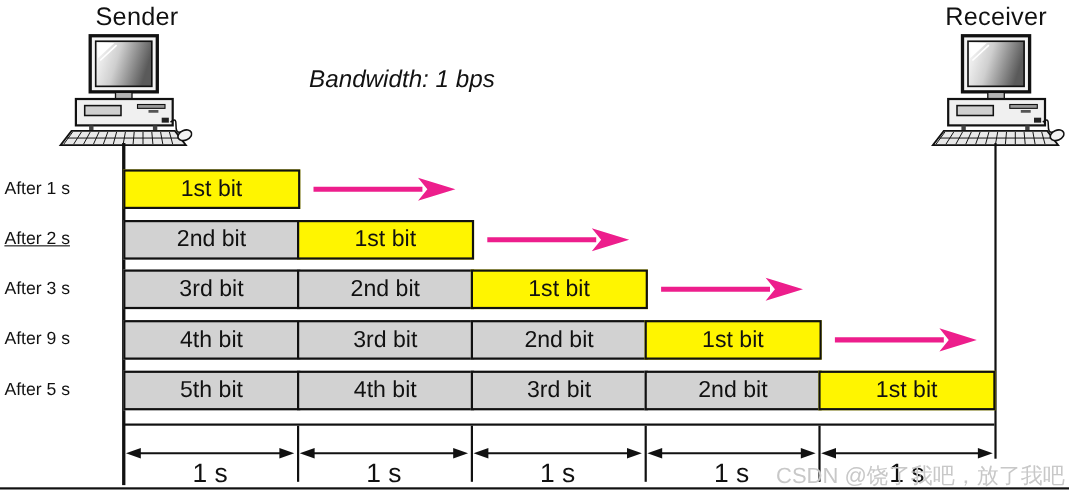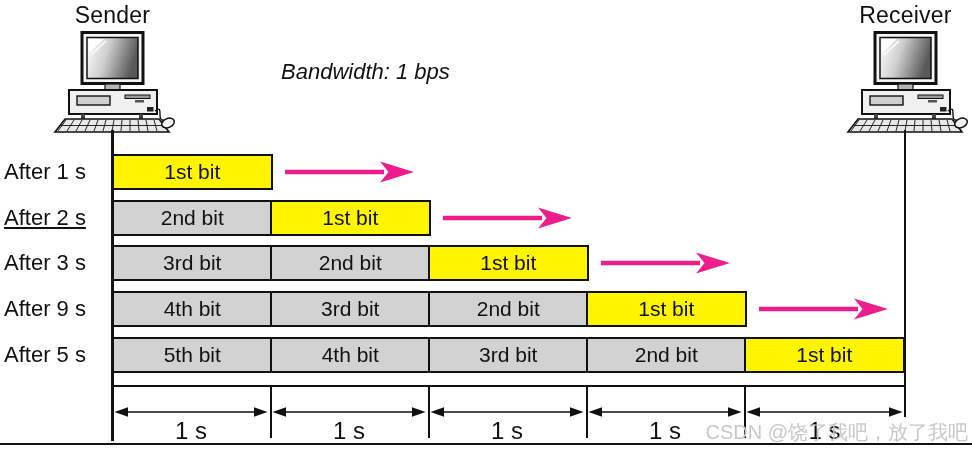--- a/index.html
+++ b/index.html
@@ -3,39 +3,39 @@
 <meta charset="utf-8">
 <style>
   html,body{margin:0;padding:0;background:#fff;}
   .stage{
     position:relative;width:972px;height:449px;background:#ffffff;overflow:hidden;
     font-family:"Liberation Sans","DejaVu Sans",sans-serif;color:#111;
   }
   .abs{position:absolute;}
   .node-label{font-size:23px;font-weight:400;text-align:center;letter-spacing:0.2px;}
   .info-text{font-size:22px;white-space:nowrap;font-style:italic;}
-  .row-label{font-size:22px;display:flex;align-items:center;white-space:nowrap;}
+  .row-label{font-size:16px;display:flex;align-items:center;white-space:nowrap;}
   .bit-cell{
     box-sizing:border-box;border:2.5px solid #111;height:36px;width:160.5px;
     display:flex;align-items:center;justify-content:center;
     font-size:21px;white-space:nowrap;
   }
   .vline{background:#111;width:2.5px;}
   .hline{background:#111;height:2px;}
   .tick{background:#111;width:1.6px;}
   .seg-label{font-size:24px;text-align:center;}
   .watermark{font-size:20px;white-space:nowrap;}
   svg{display:block;}
 </style>
 </head>
 <body>
 
 <div class="stage">
 
-  <div class="abs node-label" style="left:40px;top:2px;width:145px;text-align:center;">Sender</div>
+  <div class="abs node-label" style="left:52px;top:2px;width:145px;text-align:center;">Sender</div>
   <div class="abs node-label" style="left:833px;top:2px;width:145px;">Receiver</div>
 
   <div class="abs" style="left:51px;top:31px;">
     <svg width="124" height="104" viewBox="0 0 124 104">
       <defs>
         <linearGradient id="scr" x1="0" y1="0" x2="1" y2="0.25">
           <stop offset="0" stop-color="#ffffff"></stop>
             <stop offset="0.45" stop-color="#cfcfcf"></stop>
             <stop offset="1" stop-color="#5a5a5a"></stop>
         </linearGradient>

